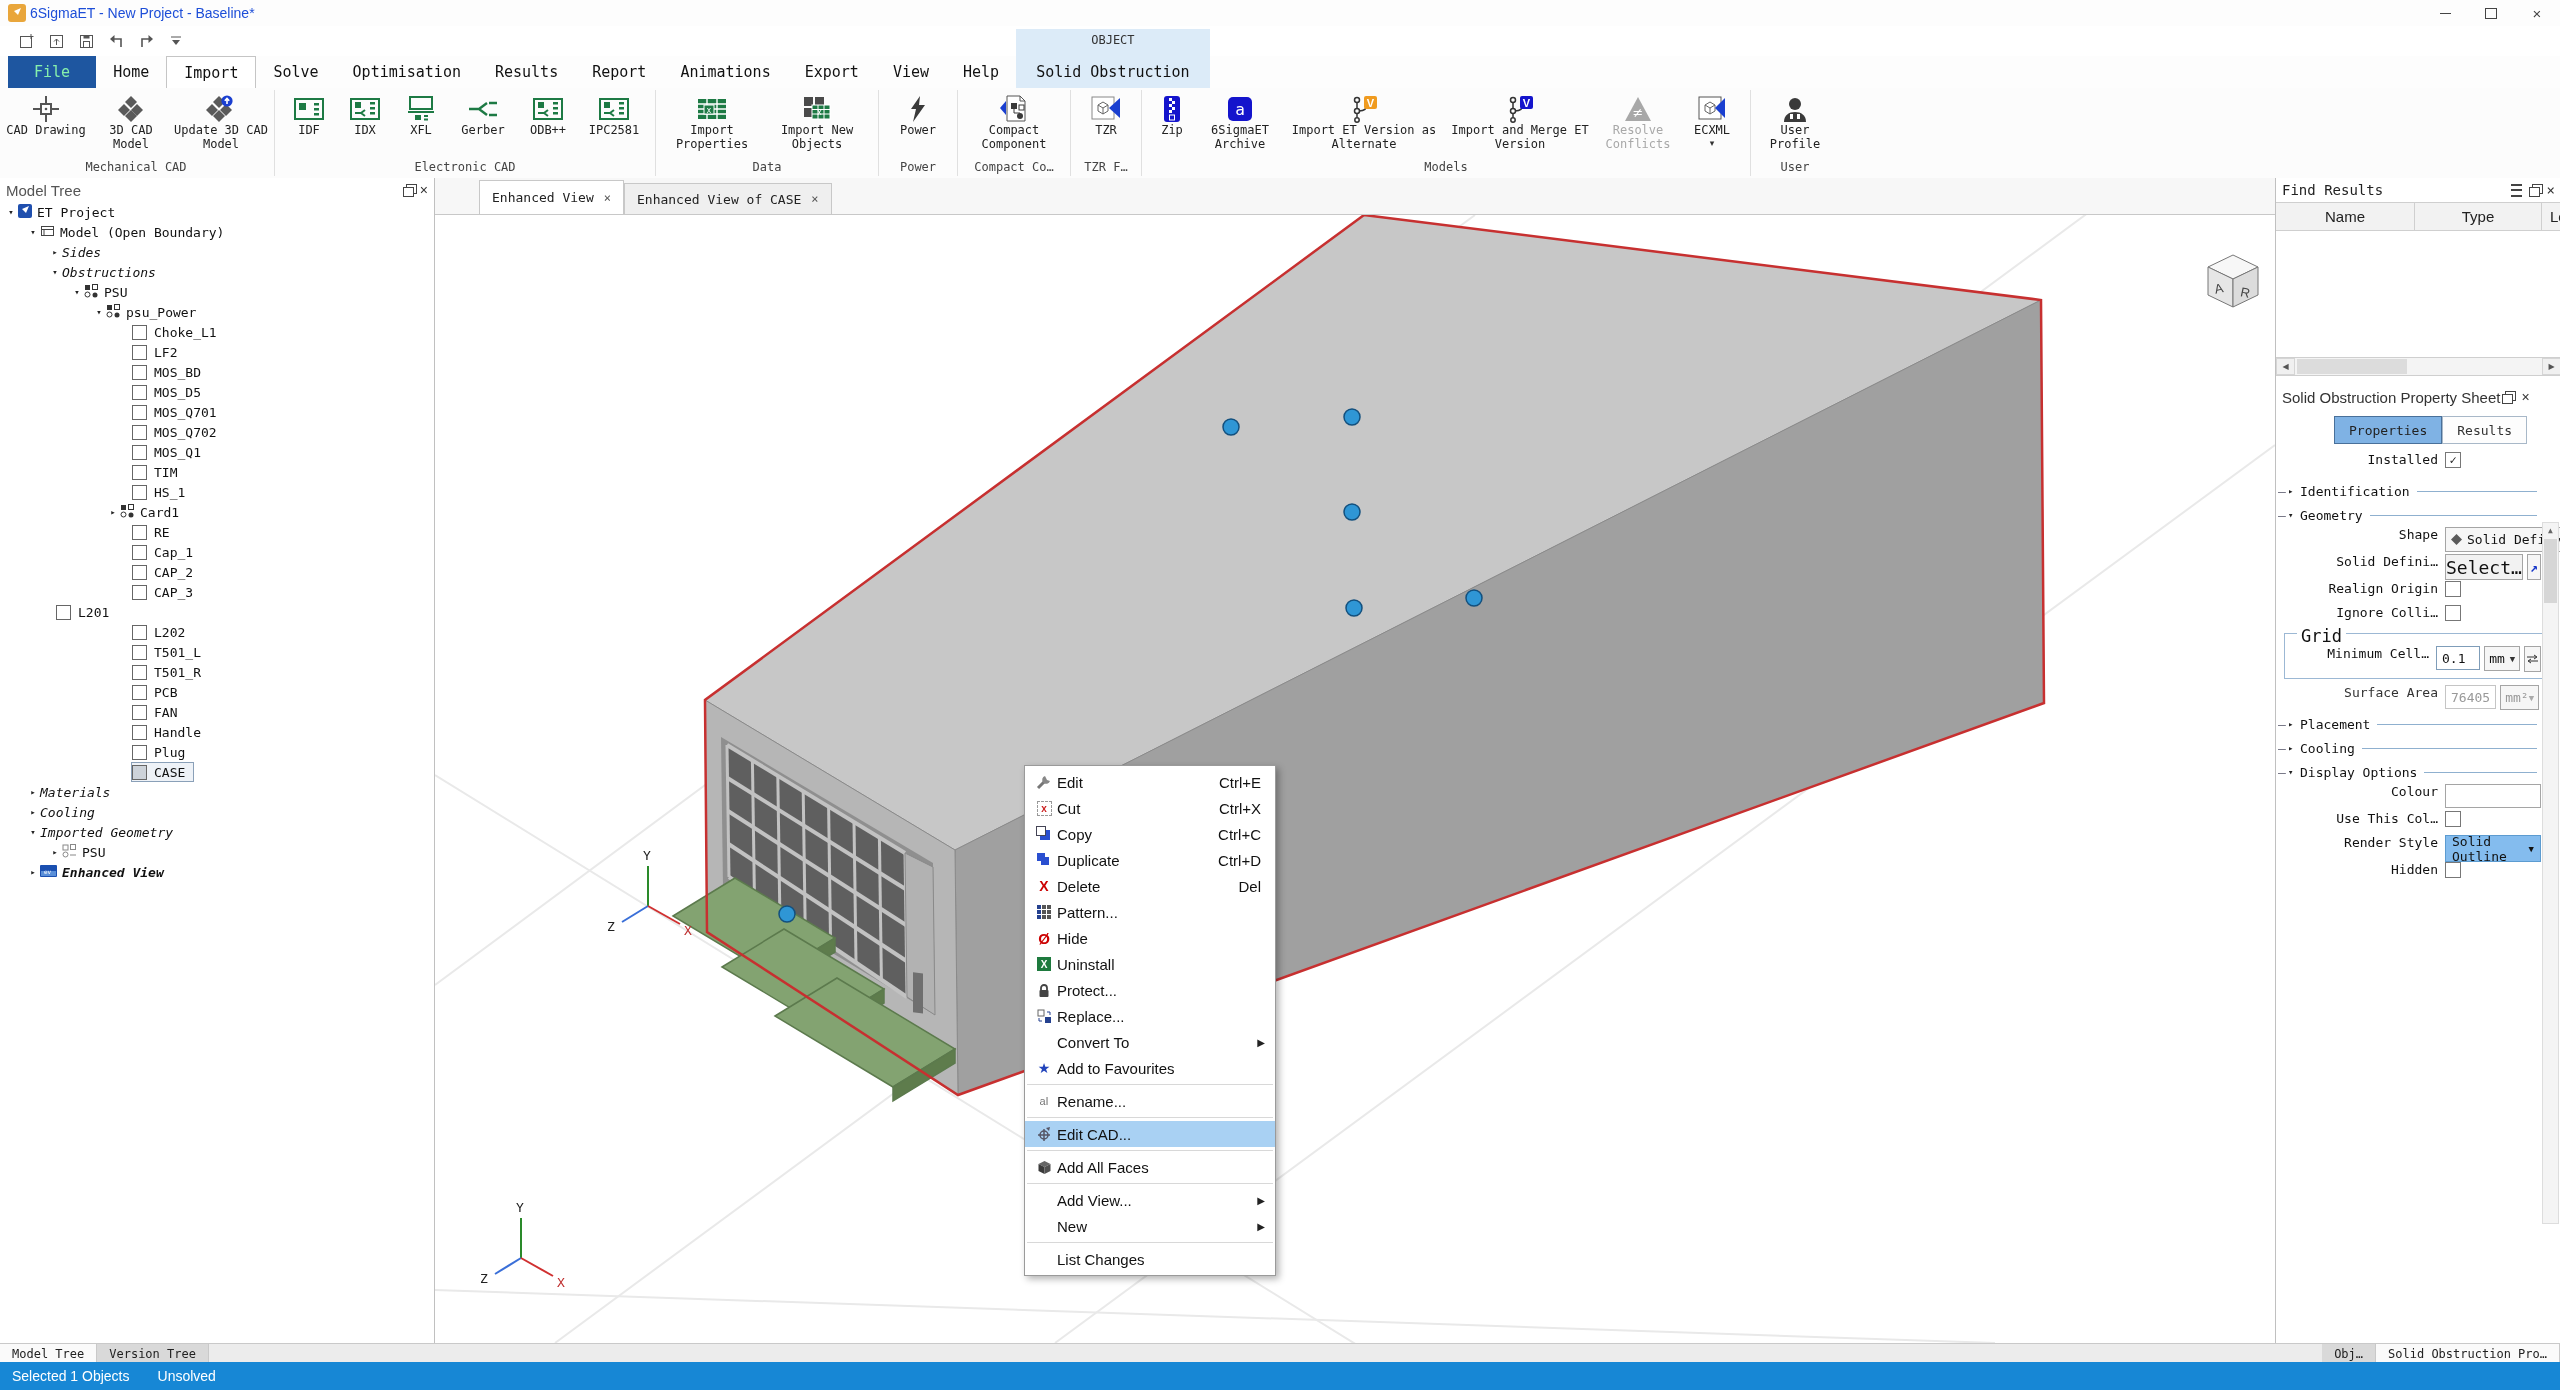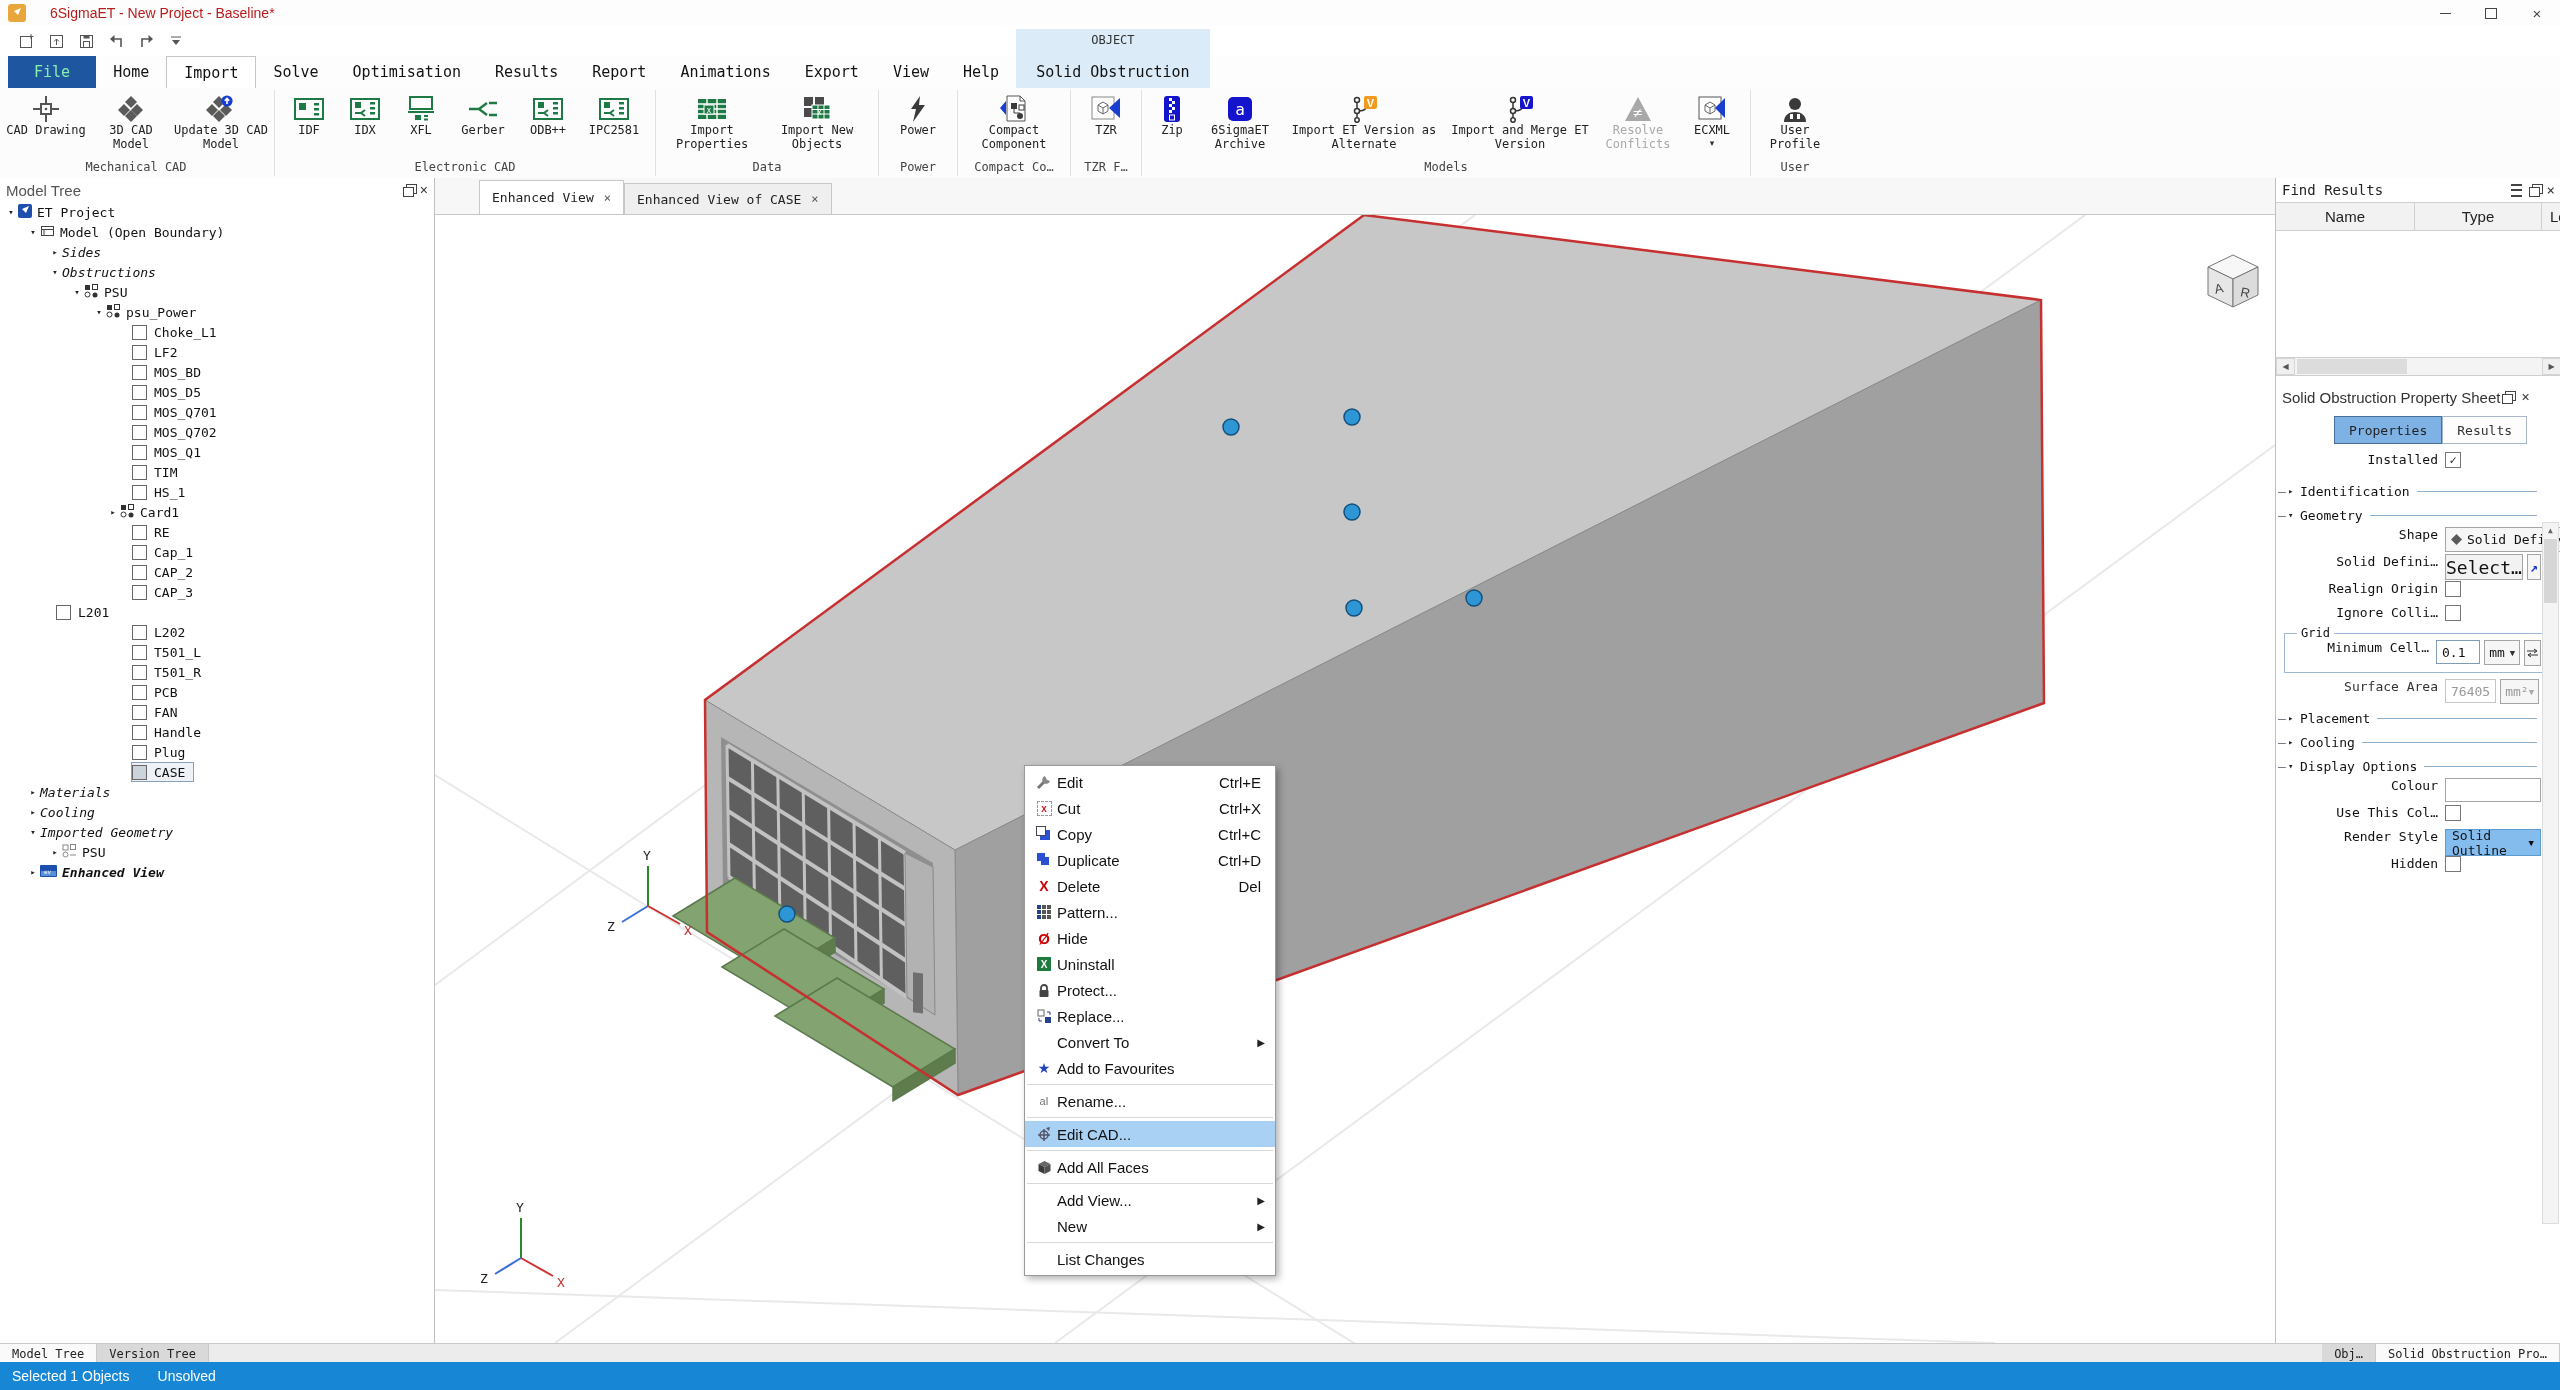--- a/index.html
+++ b/index.html
@@ -3,21 +3,21 @@
 <meta charset="utf-8">
 <style>
   html,body{margin:0;padding:0}
   body{width:2560px;height:1390px;position:relative;overflow:hidden;background:#fff;
        font-family:"Liberation Sans",sans-serif;color:#222}
   .ab{position:absolute}
 
   
   #titlebar{left:0;top:0;width:2560px;height:26px;background:#fdfdfd;display:flex;align-items:center}
   #applogo{width:18px;height:18px;margin-left:8px;border-radius:3px;background:#e9a63b;display:flex;align-items:center;justify-content:center}
-  #title-text{margin-left:24px;font-size:14px;color:#b91c1c}
+  #title-text{margin-left:4px;font-size:14px;color:#1d4ed8}
   #winctrls{margin-left:auto;display:flex}
   .wbtn{width:46px;height:26px;display:flex;align-items:center;justify-content:center;color:#444}
   .ic-min{width:11px;height:1px;background:#444}
   .ic-max{width:10px;height:9px;border:1px solid #444}
   .ic-x{font-size:15px;line-height:1}
 
   
   #qat{left:0;top:26px;width:700px;height:30px;display:flex;align-items:center;padding-left:14px;gap:6px}
   .qbtn{width:24px;height:24px;display:flex;align-items:center;justify-content:center}
 
@@ -118,21 +118,21 @@
   .psection .dash{color:#667;width:10px;text-align:left}
   .psection .sarr{font-size:9px;width:12px;color:#222}
   .psection .rule{flex:1;border-top:1px solid #8fb0cf;margin:0 4px 0 7px;height:0}
   .pscheck{width:14px;height:14px;border:1px solid #777;background:#fff;display:flex;align-items:center;justify-content:center;font-size:12px;color:#222}
   .psselect{height:23px;border:1px solid #a5a5a5;background:#f6f6f6;display:flex;align-items:center;padding:0 5px;gap:5px}
   .psselect .dn{margin-left:auto;font-size:9px;color:#333}
   .psbtn{height:24px;border:1px solid #a5a5a5;background:#f2f2f2;display:flex;align-items:center;justify-content:center;font-size:18px}
   .psinput{height:22px;border:1px solid #7f9db9;background:#fff;display:flex;align-items:center;padding:0 5px}
   .swapbtn{width:24px;height:24px;border:1px solid #a5a5a5;background:#f6f6f6;display:flex;align-items:center;justify-content:center;margin-left:4px}
   #gridbox{border:1px solid #9cb8d4;margin:4px 4px 6px 6px;width:252px;padding:0 4px 6px 4px}
-  #gridbox .legend{font-size:12px;margin:-8px 0 0 8px;background:#fff;width:fit-content;padding:0 4px}
+  #gridbox .legend{font-size:17px;margin:-8px 0 0 8px;background:#fff;width:fit-content;padding:0 4px}
   .unitsel{width:52px;height:23px;border:1px solid #a5a5a5;background:#f6f6f6;display:flex;align-items:center;padding:0 4px;margin-left:4px}
   .unitsel .dn{margin-left:auto;font-size:9px;color:#333}
   .dis .psinput{border-color:#c5c5c5;color:#999}
   .dis .unitsel{color:#999}
   .renderstyle{width:132px;height:25px;background:#84bcee;border:1px solid #5c9bd0;display:flex;align-items:center;padding:0 6px}
   .renderstyle .dn{margin-left:auto;font-size:9px;color:#111}
   #ps-scroll{position:absolute;right:2px;top:78px;width:15px;height:700px;background:#f4f4f4;border:1px solid #ddd}
   #ps-scroll .up{height:15px;display:flex;align-items:center;justify-content:center;font-size:8px;color:#666}
   #ps-scroll .th{height:64px;background:#d6d6d6;margin:1px}
 </style>

